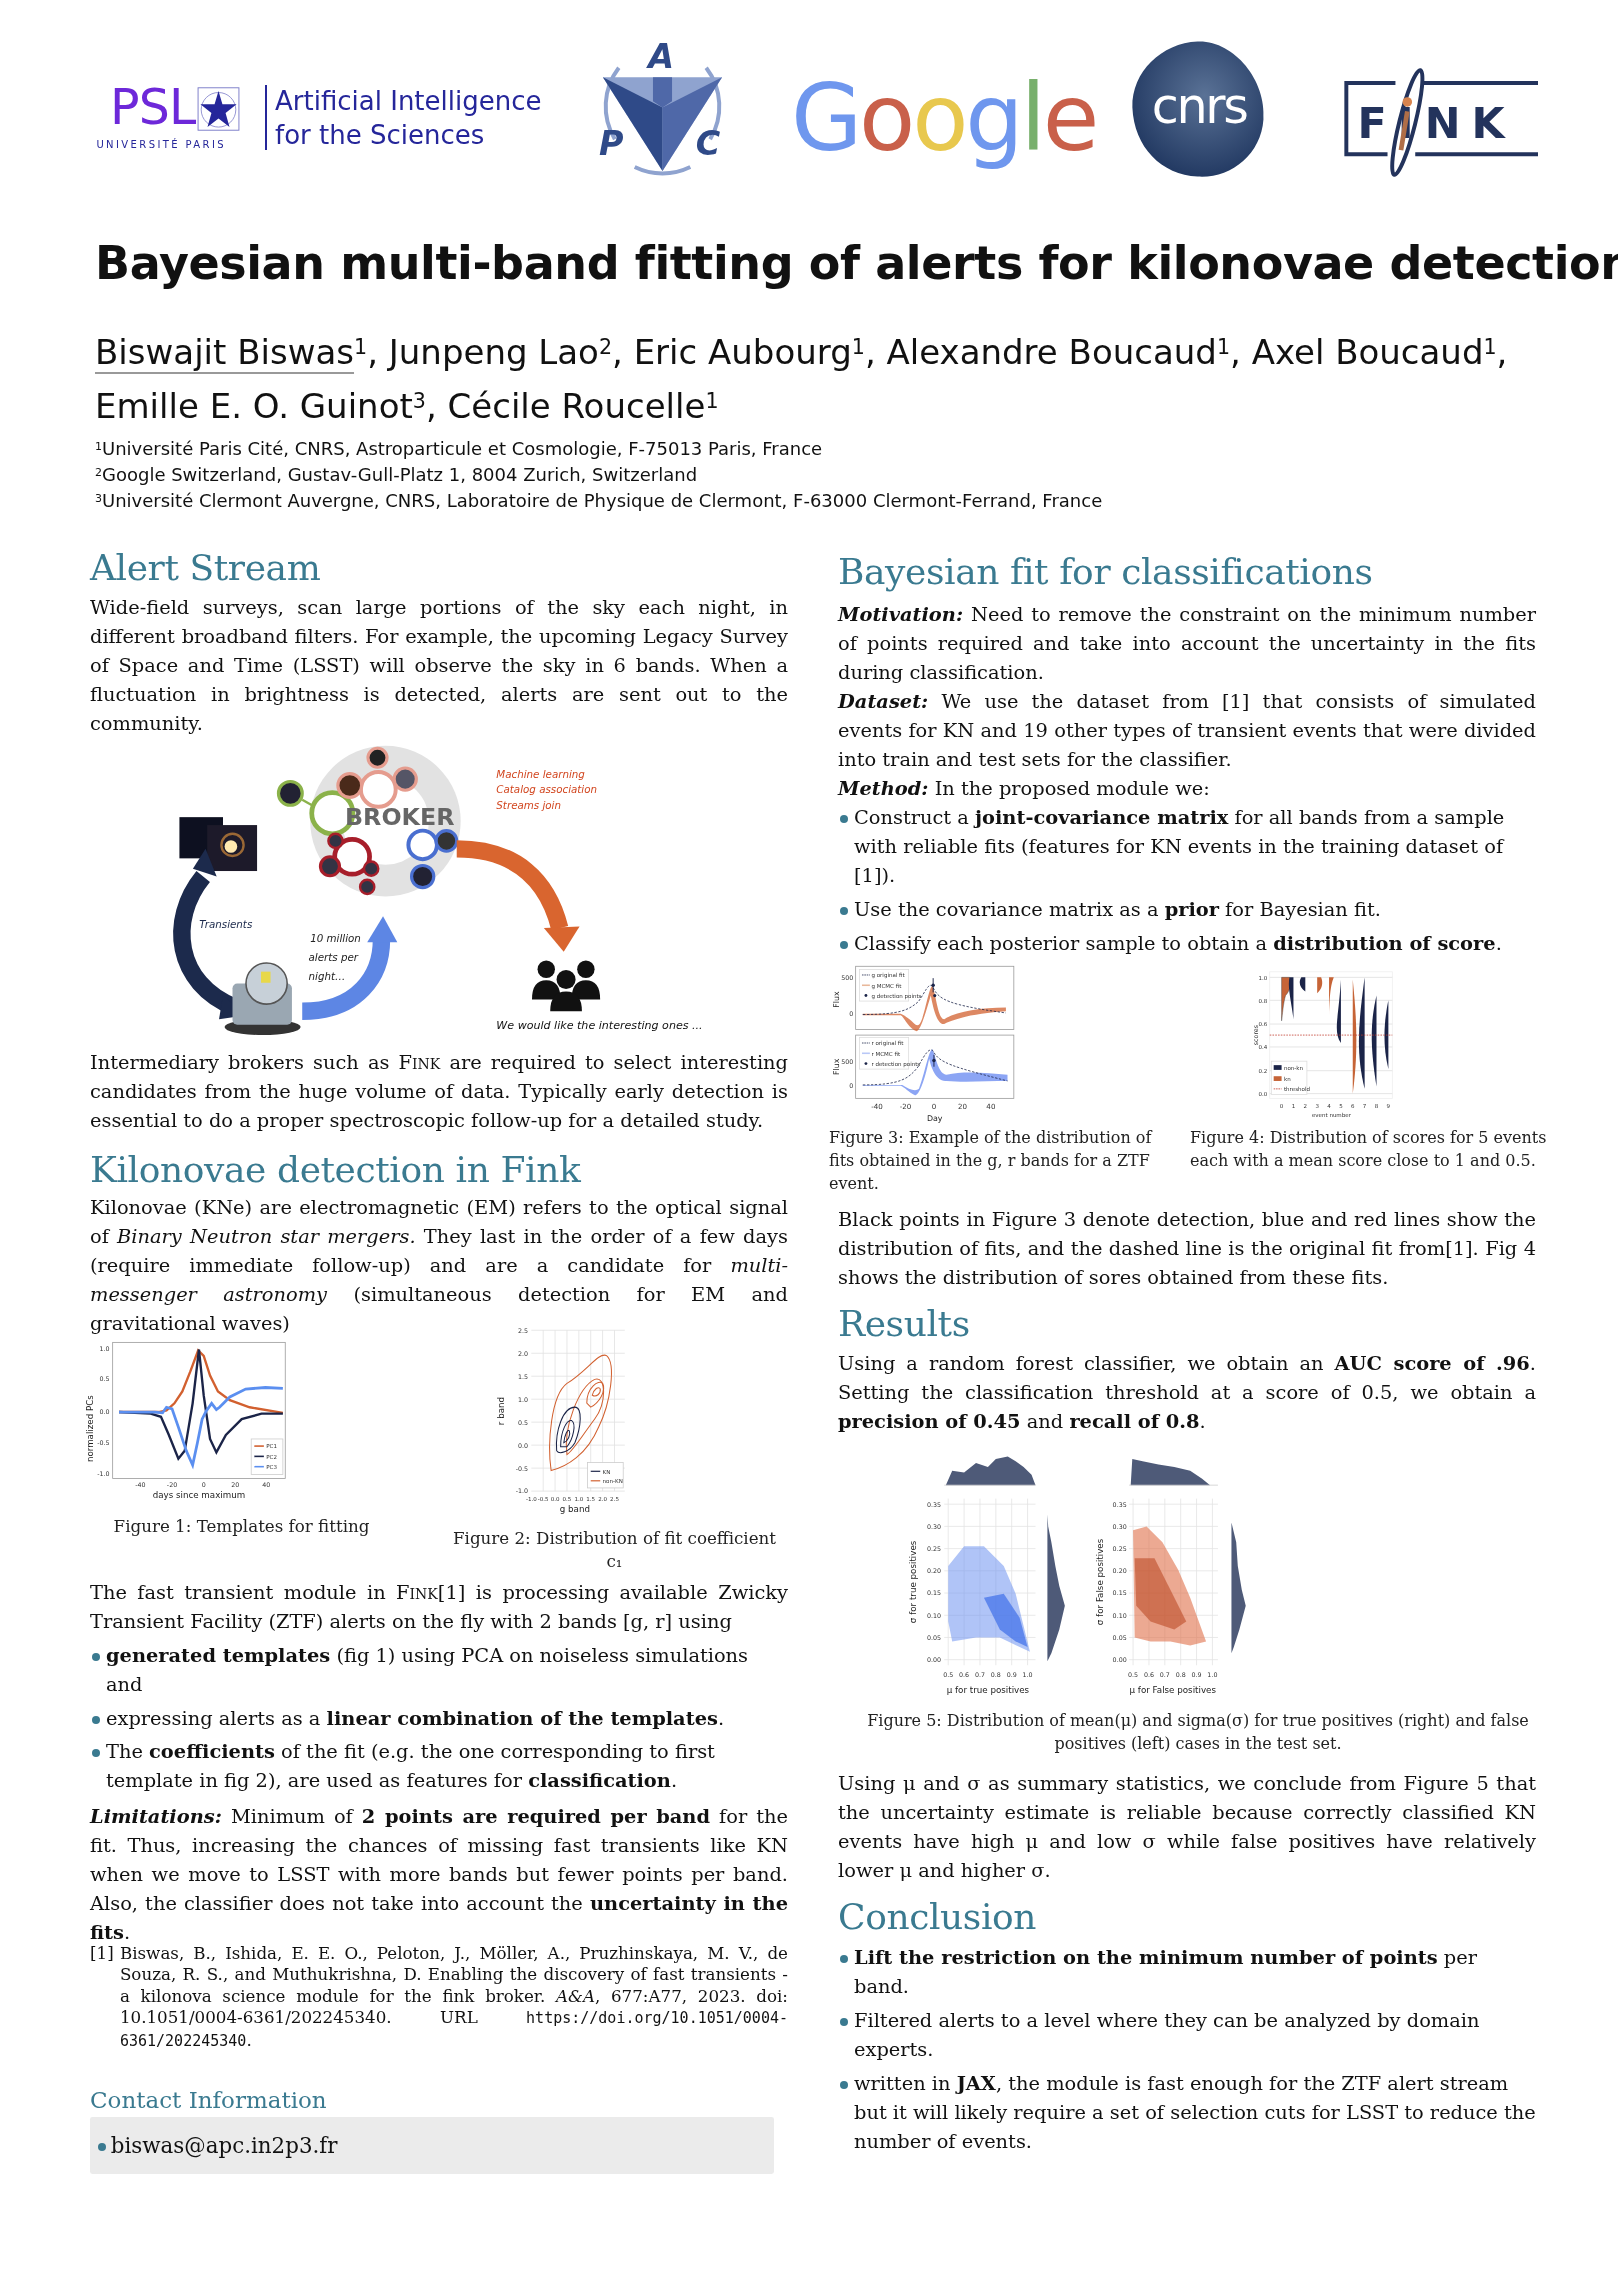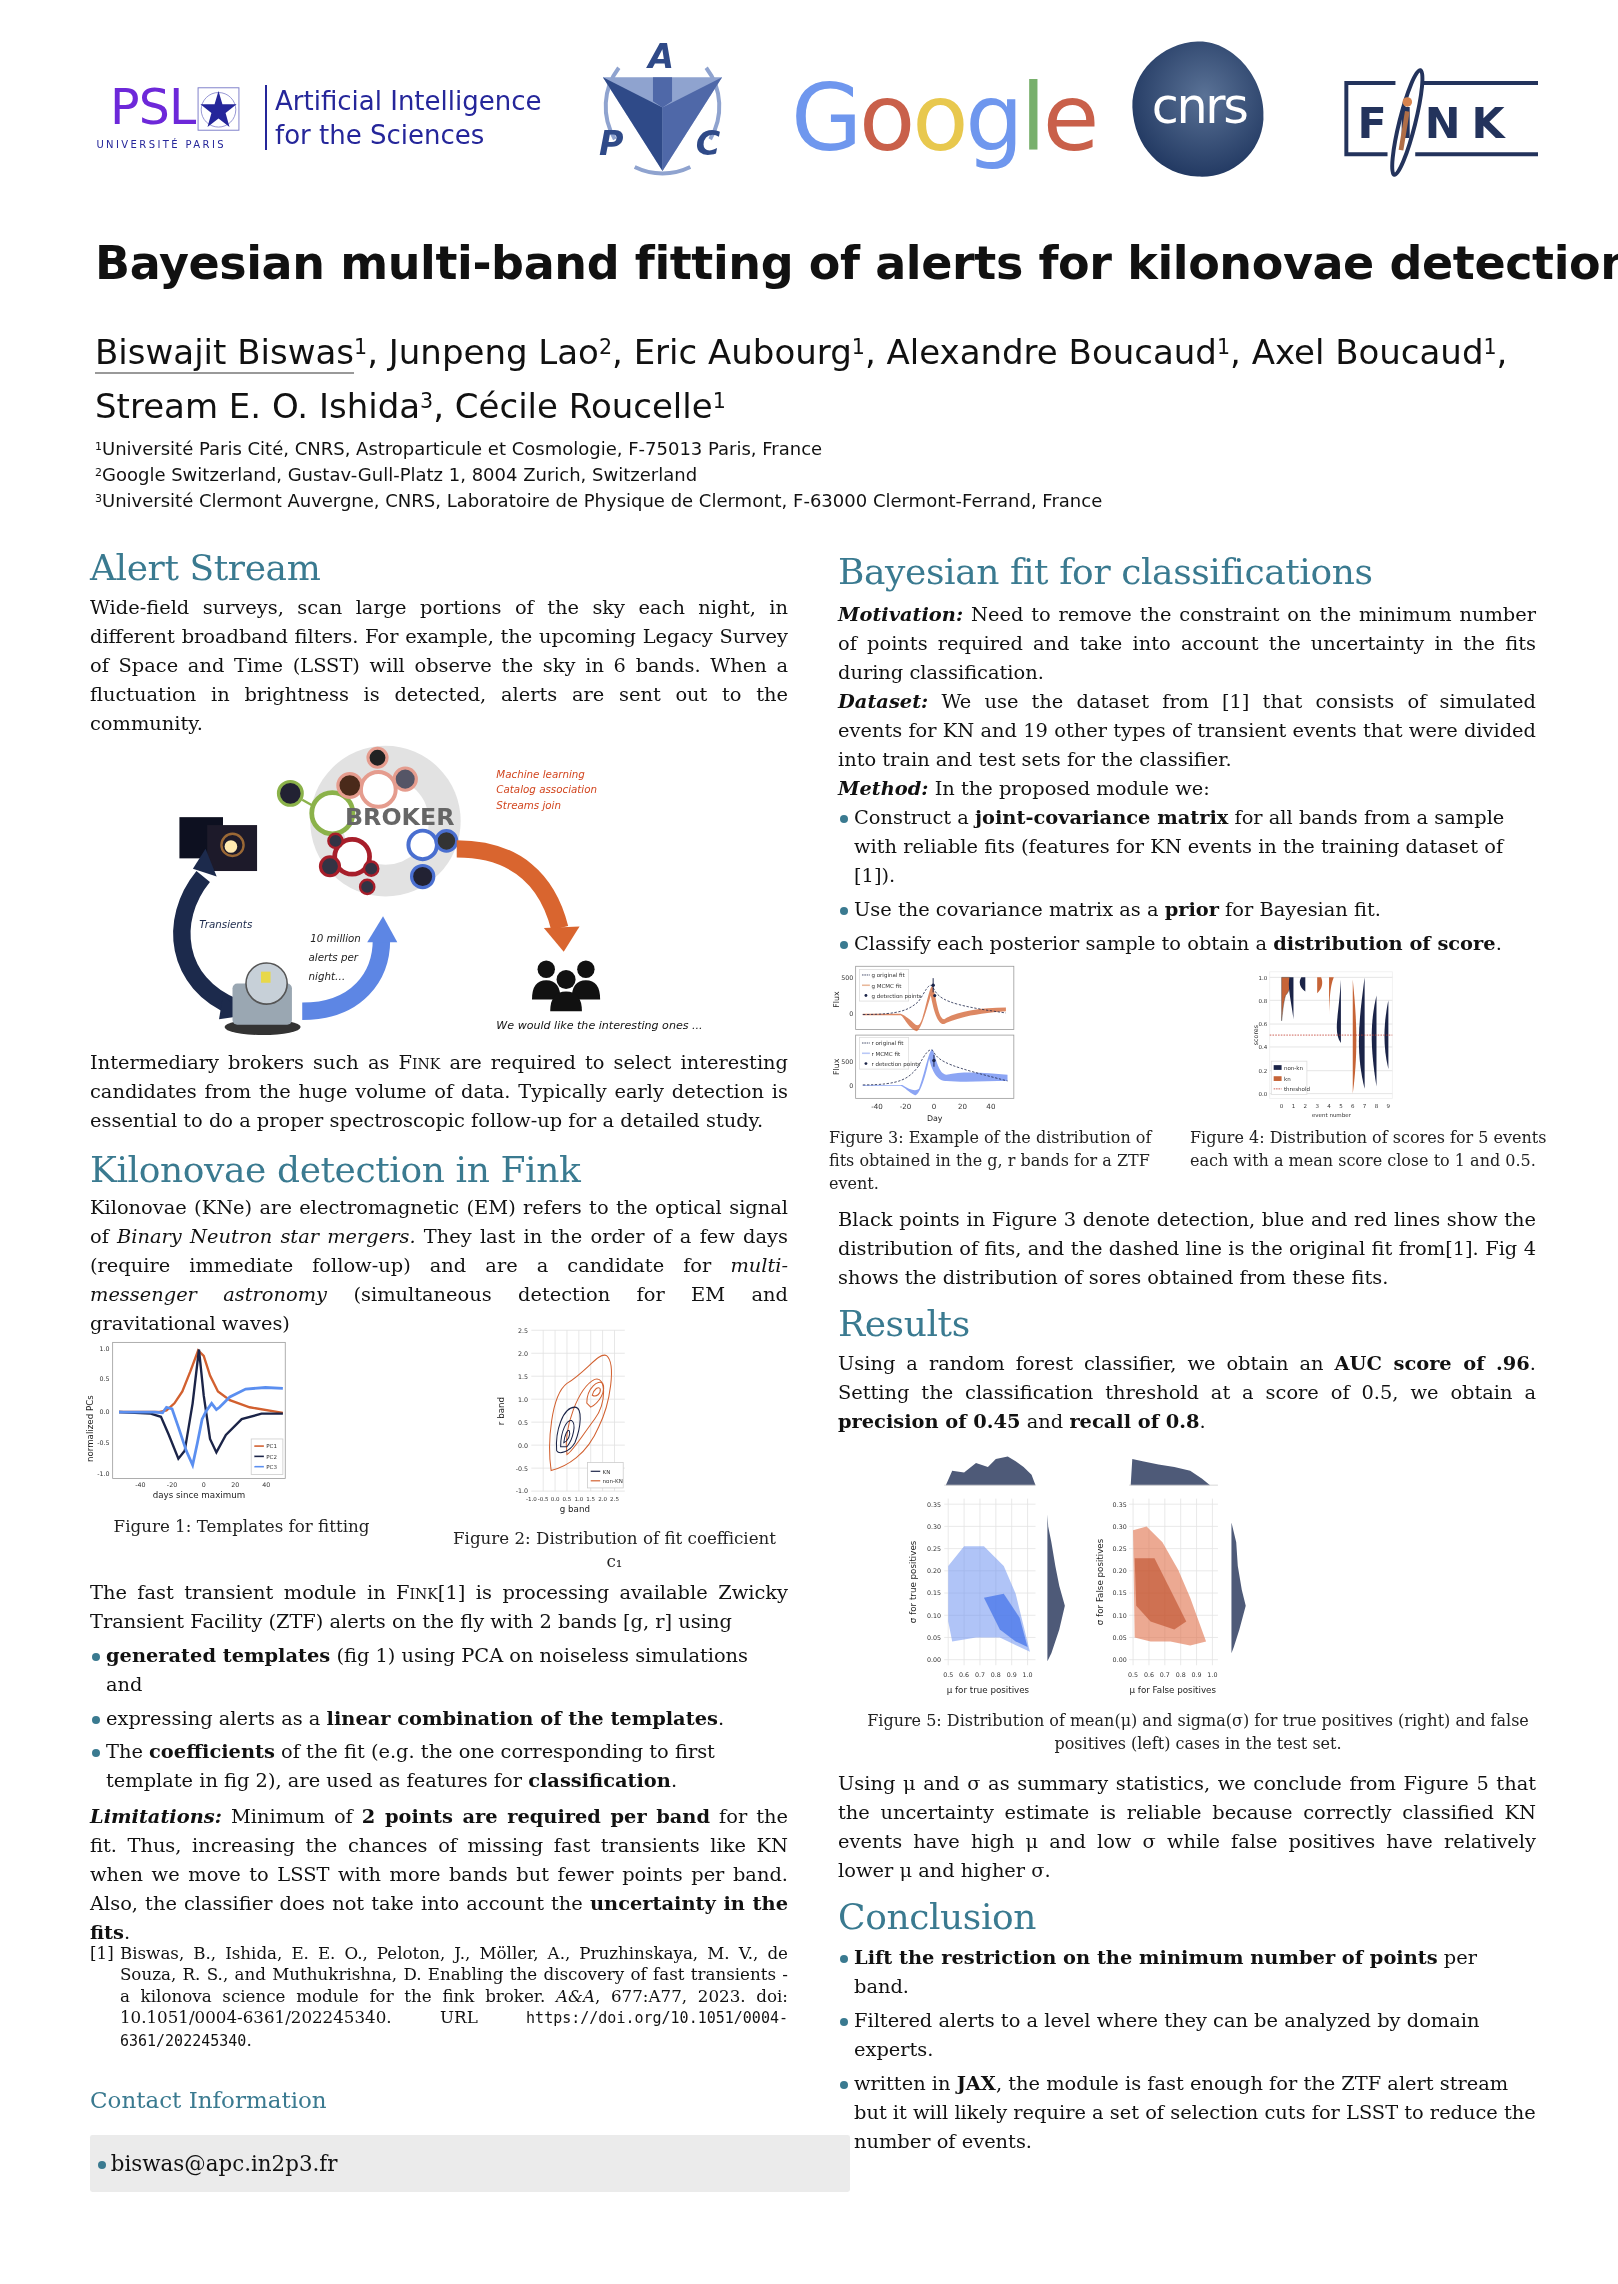--- a/index.html
+++ b/index.html
@@ -105,21 +105,21 @@
 </svg>
 
 <h1 class="abs title">Bayesian multi-band fitting of alerts for kilonovae detection</h1>
 
 <div class="abs authors">
   <span class="presenter">Biswajit Biswas</span><sup>1</sup>,
   <span>Junpeng Lao</span><sup>2</sup>,
   <span>Eric Aubourg</span><sup>1</sup>,
   <span>Alexandre Boucaud</span><sup>1</sup>,
   <span>Axel Boucaud</span><sup>1</sup>,
-  <span>Stream E. O. Ishida</span><sup>3</sup>,
+  <span>Emille E. O. Guinot</span><sup>3</sup>,
   <span>Cécile Roucelle</span><sup>1</sup>
 </div>
 
 <div class="abs affils">
   <div><sup>1</sup><span>Université Paris Cité, CNRS, Astroparticule et Cosmologie, F-75013 Paris, France</span></div>
   <div><sup>2</sup><span>Google Switzerland, Gustav-Gull-Platz 1, 8004 Zurich, Switzerland</span></div>
   <div><sup>3</sup><span>Université Clermont Auvergne, CNRS, Laboratoire de Physique de Clermont, F-63000 Clermont-Ferrand, France</span></div>
 </div>
 
 <div class="abs col col-left" style="top:547px;">
@@ -299,21 +299,21 @@
 
 <div class="abs col col-left" style="top:1927px;">
   <div class="ref" style="margin-top:16px;">
     <span>[1]</span>
     <span><span>Biswas, B., Ishida, E. E. O., Peloton, J., Möller, A., Pruzhinskaya, M. V., de Souza, R. S., and Muthukrishna, D. Enabling the discovery of fast transients - a kilonova science module for the fink broker. </span><i class="i">A&amp;A</i><span>, 677:A77, 2023. doi: 10.1051/0004-6361/202245340. URL </span><a class="mono" style="color:#111; text-decoration:none;">https://doi.org/10.1051/0004-6361/202245340</a><span>.</span></span>
   </div>
 </div>
 
 <div class="abs col col-left" style="top:2086px;">
   <h3 class="sub">Contact Information</h3>
-  <div class="contact-box" style="margin-top:20px; width:760px;">
+  <div class="contact-box" style="margin-top:2px; width:684px;">
     <span class="dot"></span><a style="color:#111; text-decoration:none;">biswas@apc.in2p3.fr</a>
   </div>
 </div>
 
 <div class="abs col col-right" style="top:551px;">
   <h2 class="sec">Bayesian fit for classifications</h2>
   <p class="para" style="margin-top:8px;"><b class="b"><i class="i">Motivation:</i></b><span> Need to remove the constraint on the minimum number of points required and take into account the uncertainty in the fits during classification.</span></p>
   <p class="para"><b class="b"><i class="i">Dataset:</i></b><span> We use the dataset from [1] that consists of simulated events for KN and 19 other types of transient events that were divided into train and test sets for the classifier.</span></p>
   <p class="para"><b class="b"><i class="i">Method:</i></b><span> In the proposed module we:</span></p>
   <ul class="bullets">

